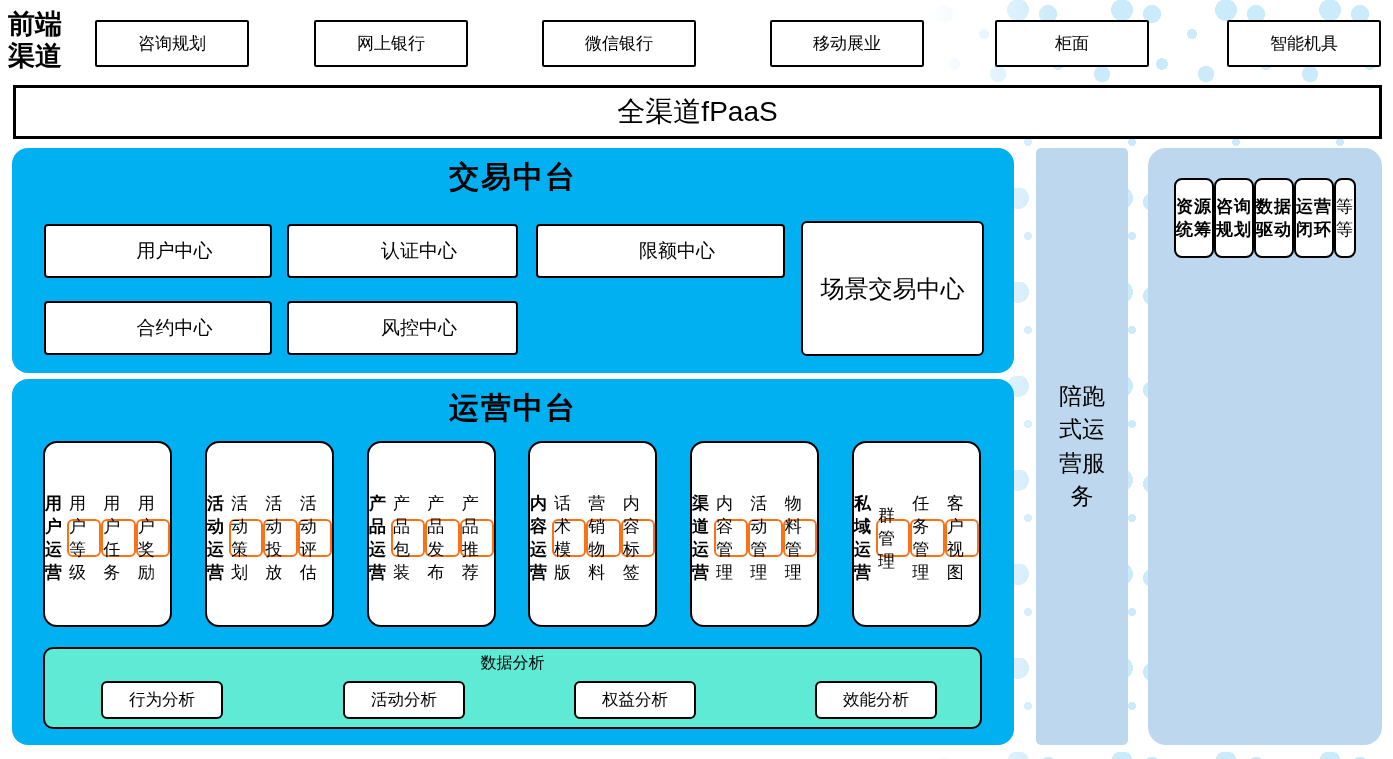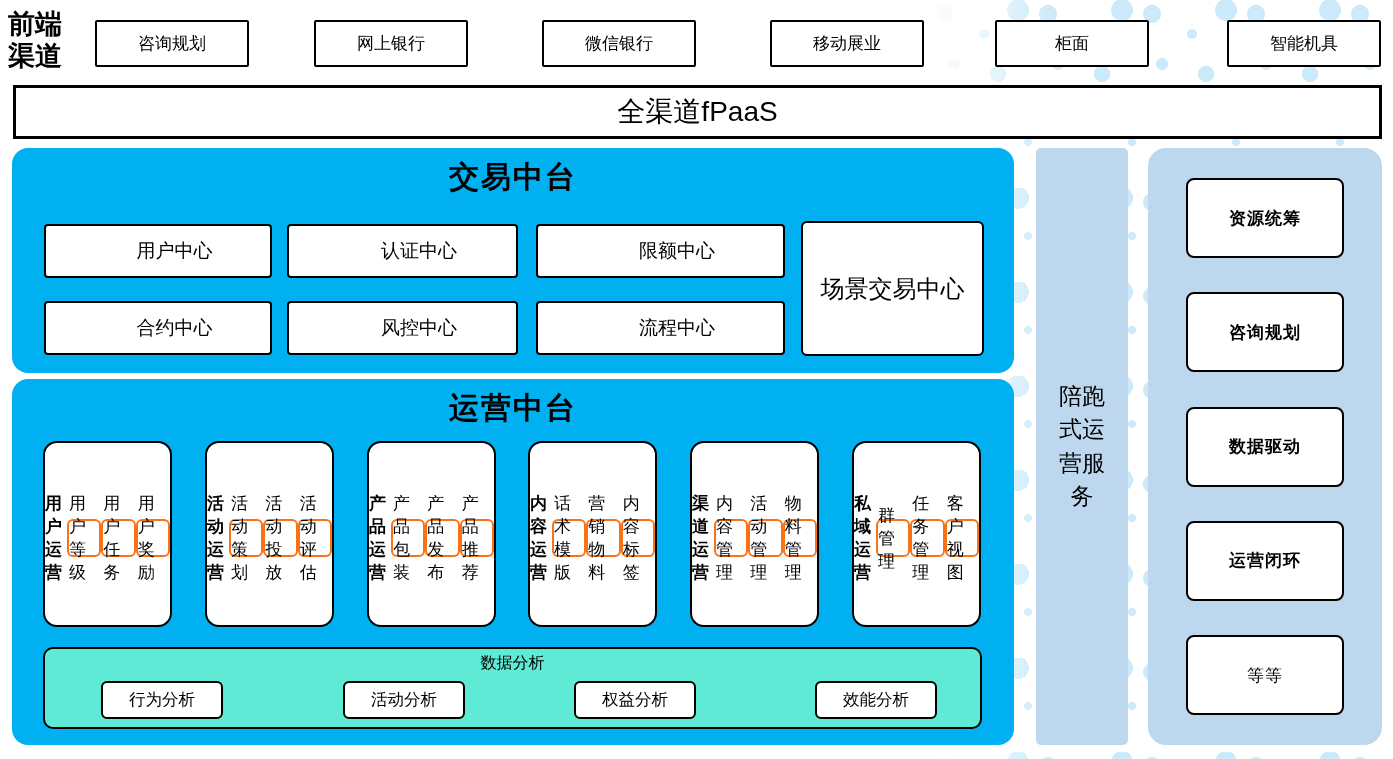--- a/index.html
+++ b/index.html
@@ -93,22 +93,22 @@
     display:flex;align-items:center;justify-content:center;
   }
   .side-text{
     width:58px;text-align:center;font-size:23px;font-weight:500;
     line-height:1.45;word-break:break-all;
   }
 
   .service-panel{
     position:absolute;left:1148px;top:148px;width:234px;height:597px;
     background:var(--light-blue);border-radius:18px;
-    box-sizing:border-box;padding:30px 38px;
-    display:flex;flex-direction:column;justify-content:space-between;
+    box-sizing:border-box;padding:30px 26px;
+    display:flex;flex-direction:row;justify-content:space-between;
   }
   .s-box{
     height:76px;background:#fff;border:2.5px solid #000;border-radius:8px;
     display:flex;align-items:center;justify-content:center;
     font-size:17px;font-weight:700;letter-spacing:1px;
   }
   .s-box.normal{font-weight:400;}
 </style>
 </head>
 <body>
@@ -127,21 +127,20 @@
 
   <div class="fpaas">全渠道fPaaS</div>
 
   <div class="panel trade">
     <div class="panel-title">交易中台</div>
     <div class="c-box" style="left:32px;top:76px;width:191px;height:50px">用户中心</div>
     <div class="c-box" style="left:275px;top:76px;width:194px;height:50px">认证中心</div>
     <div class="c-box" style="left:524px;top:76px;width:212px;height:50px">限额中心</div>
     <div class="c-box" style="left:32px;top:153px;width:191px;height:50px">合约中心</div>
     <div class="c-box" style="left:275px;top:153px;width:194px;height:50px">风控中心</div>
-    <div class="c-box" style="left:524px;top:153px;width:212px;height:50px">流程中心</div>
     <div class="scene">场景交易中心</div>
   </div>
 
   <div class="panel ops">
     <div class="panel-title">运营中台</div>
 
     <div class="col" style="left:31px">
       <div class="col-title">用户运营</div>
       <div class="col-item">用户等级</div>
       <div class="col-item">用户任务</div>

